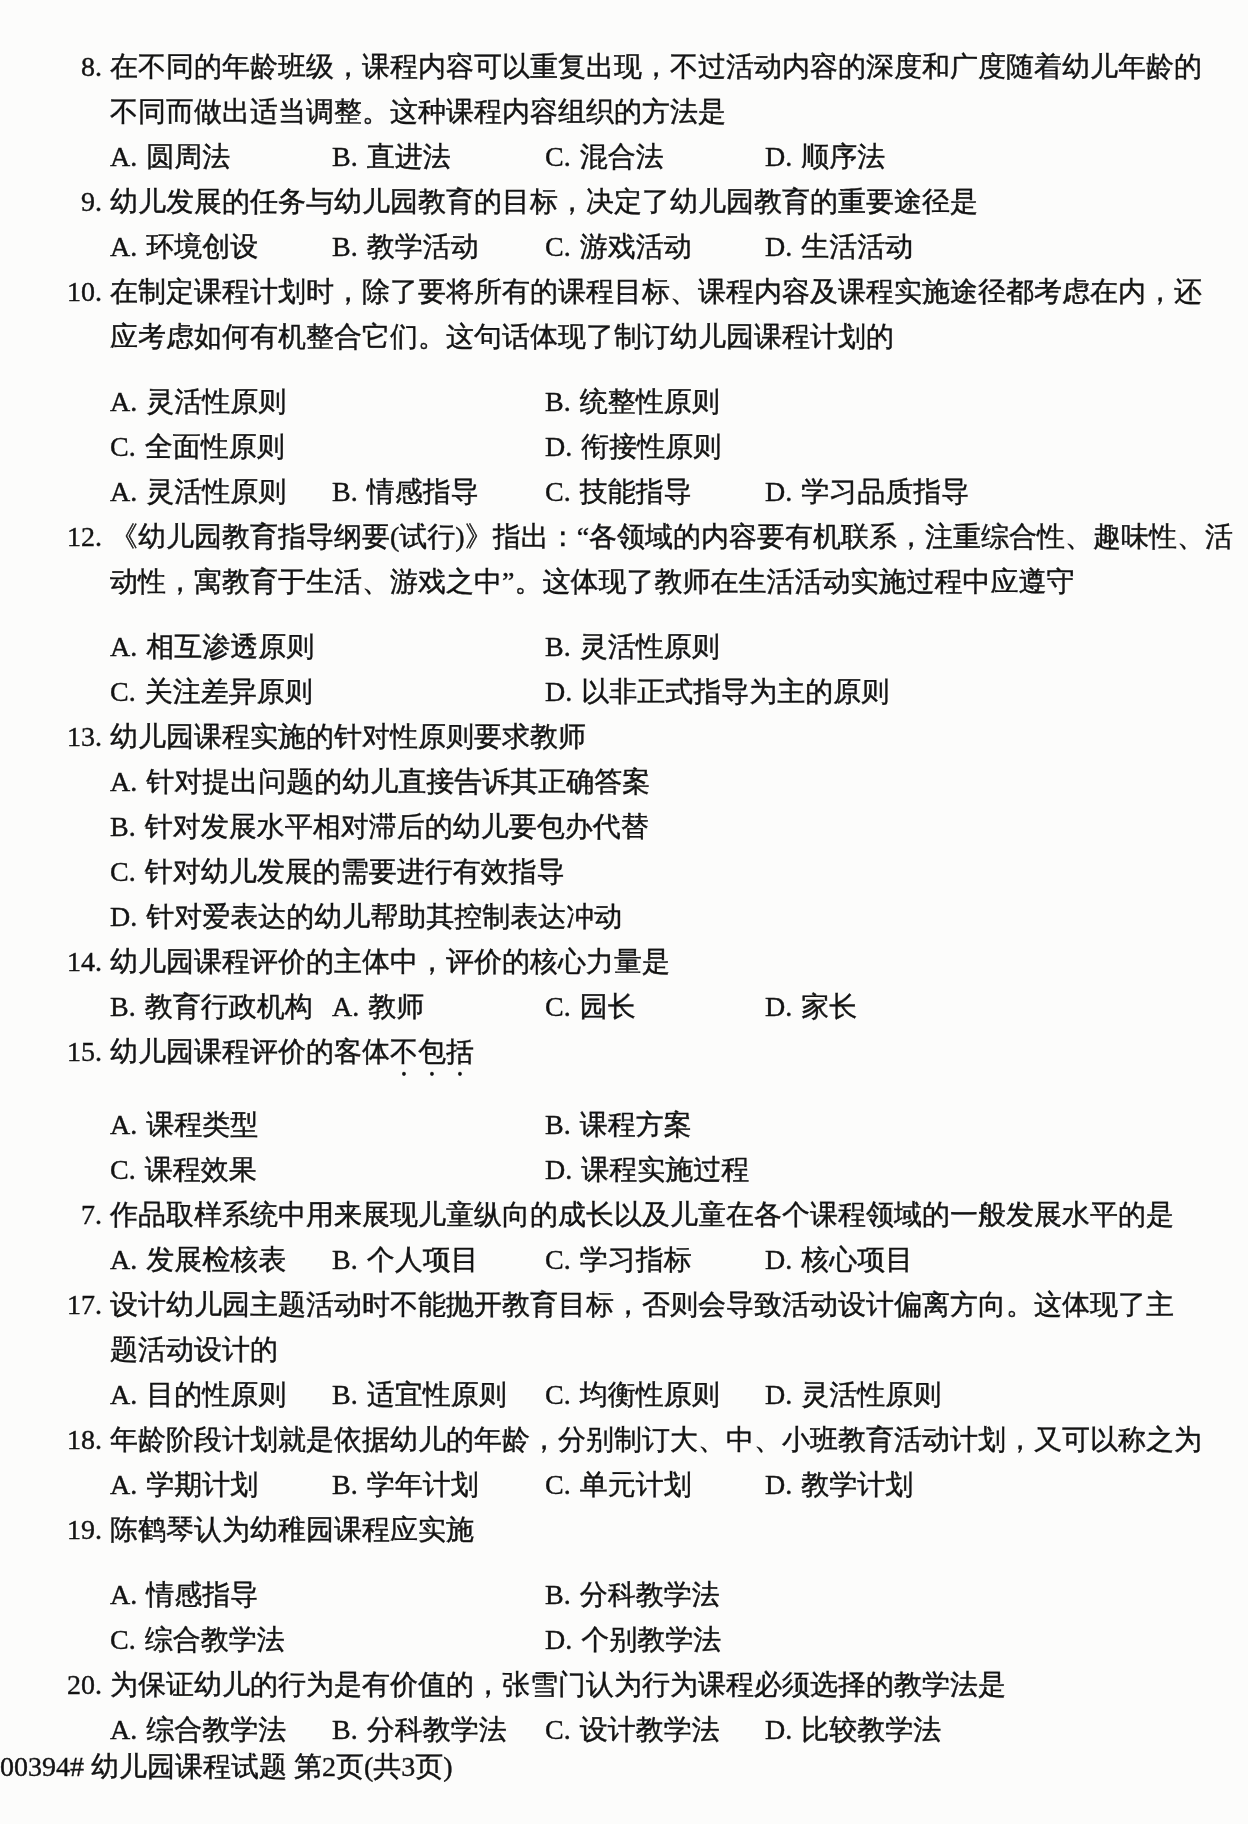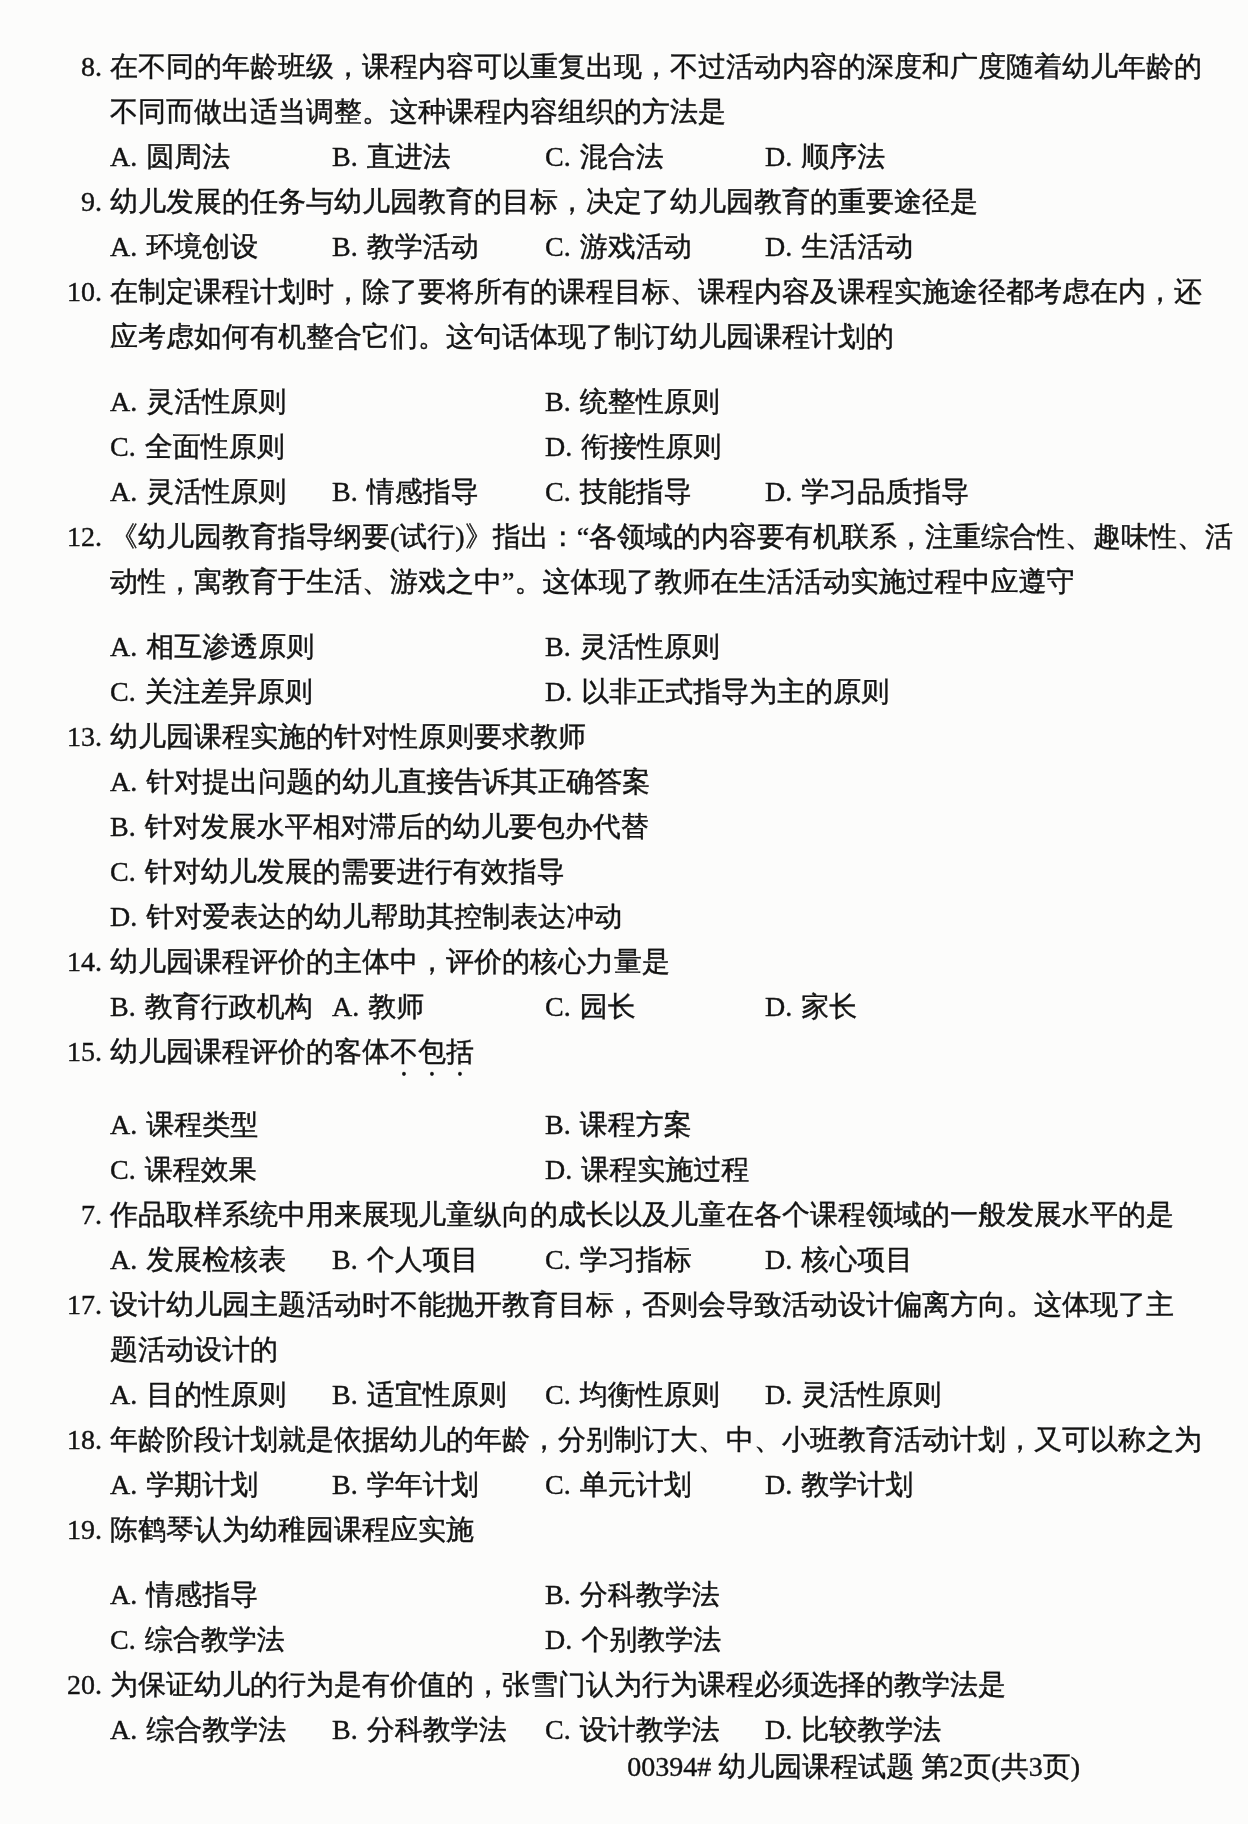--- a/index.html
+++ b/index.html
@@ -56,21 +56,21 @@
   .opt {
     line-height: 45px;
     white-space: nowrap;
   }
   .opt-label { margin-right: 9px; }
   .footer {
     position: absolute;
     left: 0;
     top: 1744px;
     width: 1080px;
-    text-align: right;
+    text-align: left;
     line-height: 45px;
     white-space: nowrap;
   }
 </style>
 </head>
 <body>
 
 <div class="page">
   <div class="content" id="question-list">
   <div class="question">

